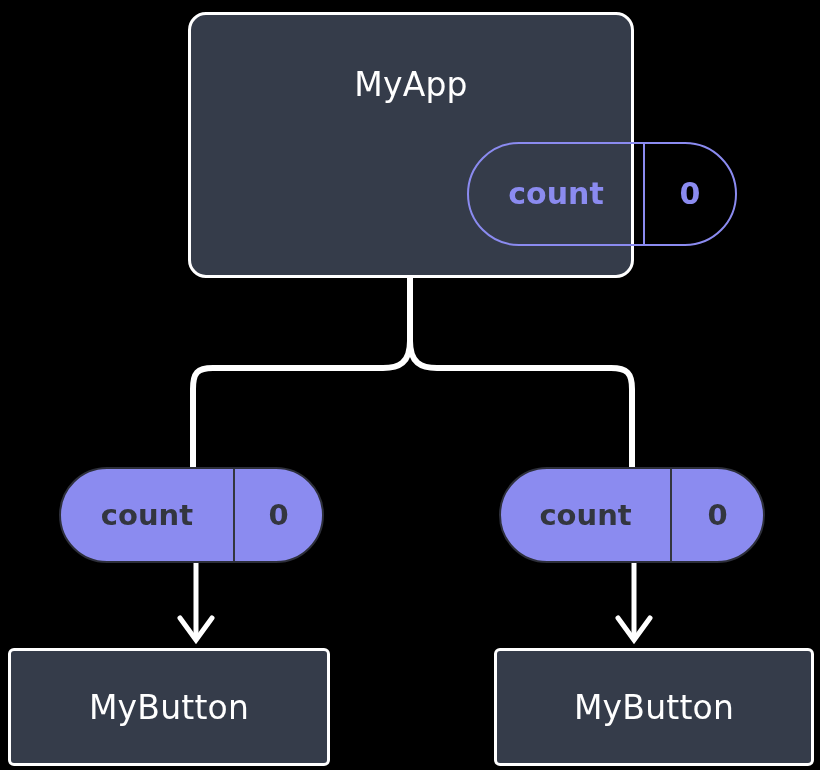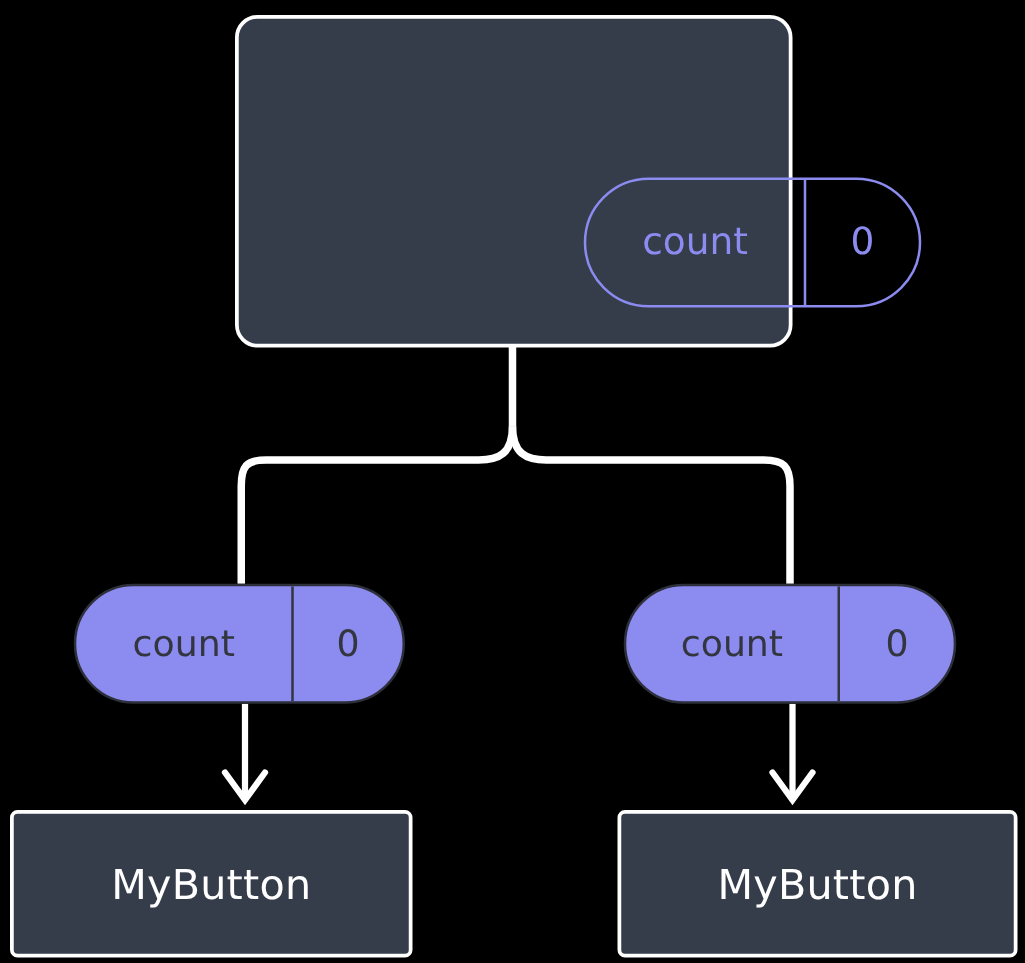--- a/index.html
+++ b/index.html
@@ -89,20 +89,21 @@
     align-items: stretch;
     border-radius: 999px;
     overflow: hidden;
   }
   .pill-key, .pill-val {
     display: flex;
     align-items: center;
     justify-content: center;
     line-height: 1;
     white-space: nowrap;
+    font-weight: bold;
   }
 
   
   .pill-outline {
     border: 2px solid #8b8bf0;
     background: transparent;
   }
   .pill-outline .pill-key,
   .pill-outline .pill-val {
     color: #8b8bf0;
@@ -171,20 +172,21 @@
              L 632 467" fill="none" stroke="#ffffff" stroke-width="6" stroke-linecap="butt" stroke-linejoin="round"></path>
 
     <path d="M 196 563 L 196 638" fill="none" stroke="#ffffff" stroke-width="5"></path>
     <path d="M 180 618 L 196 640 L 212 618" fill="none" stroke="#ffffff" stroke-width="5" stroke-linecap="round" stroke-linejoin="miter"></path>
 
     <path d="M 634 563 L 634 638" fill="none" stroke="#ffffff" stroke-width="5"></path>
     <path d="M 618 618 L 634 640 L 650 618" fill="none" stroke="#ffffff" stroke-width="5" stroke-linecap="round" stroke-linejoin="miter"></path>
   </svg>
 
   <div class="component-box" id="box-myapp">
+    <div class="component-title">MyApp</div>
 
     <div class="state-pill pill-outline" id="pill-myapp">
       <div class="pill-key">count</div>
       <div class="pill-val">0</div>
     </div>
   </div>
 
   <div class="state-pill pill-filled" id="pill-left">
     <div class="pill-key">count</div>
     <div class="pill-val">0</div>

